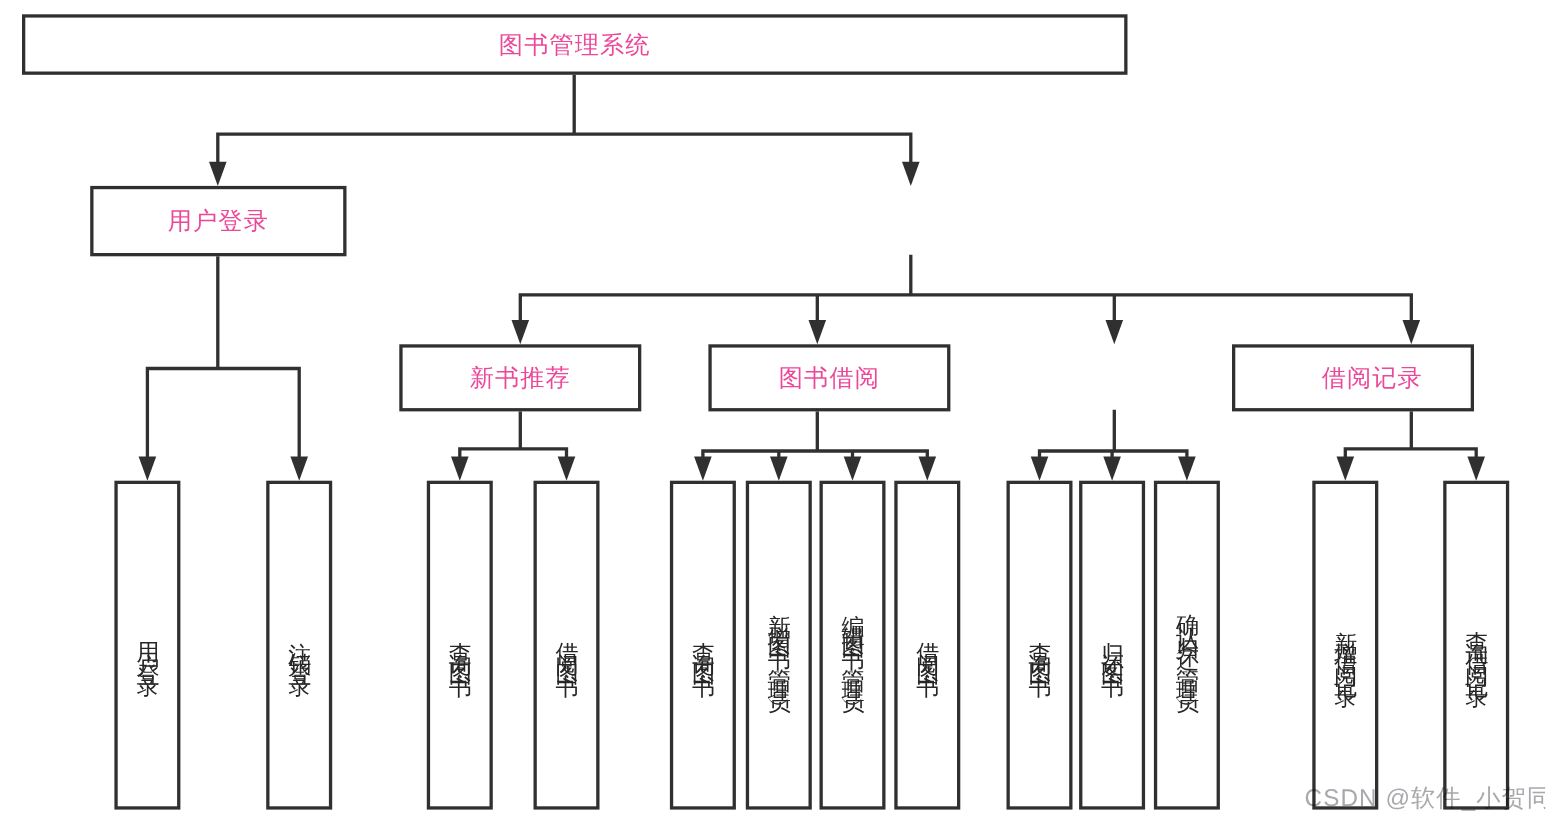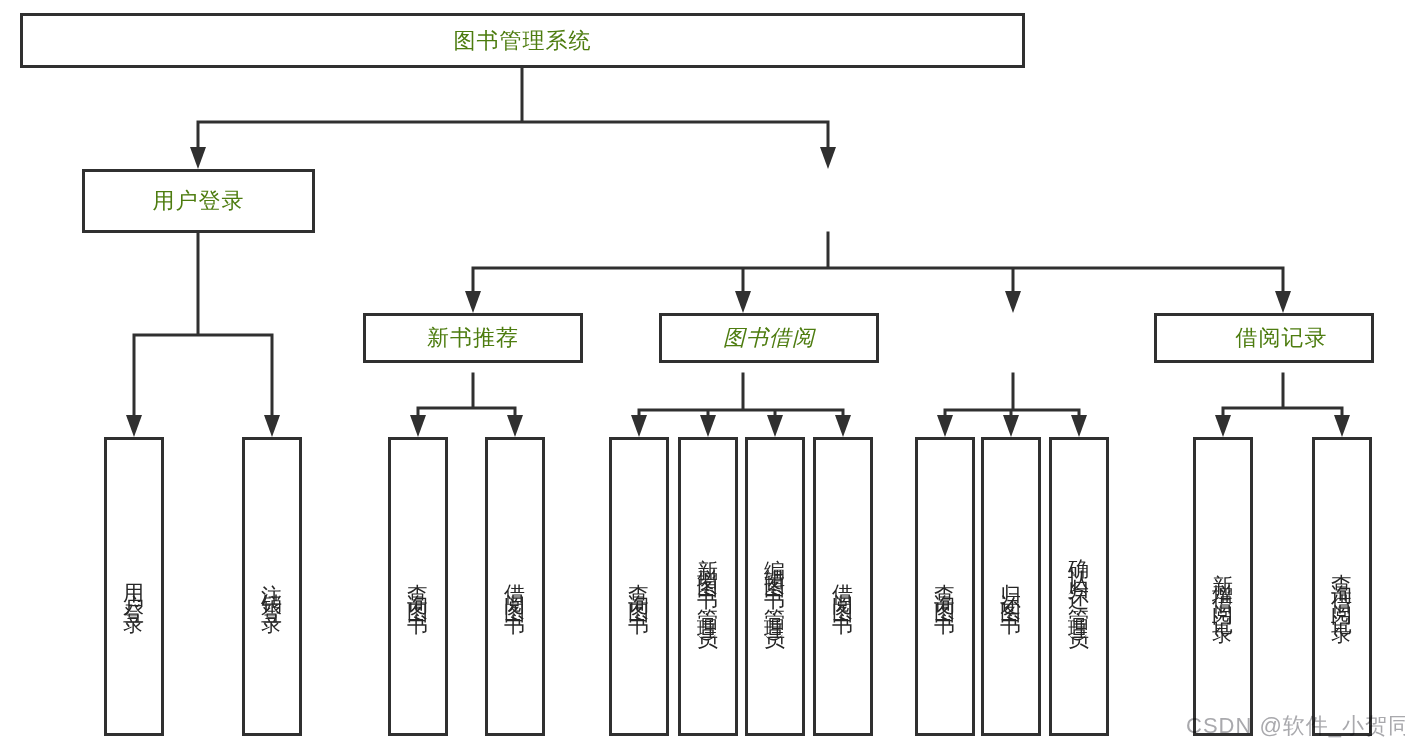--- a/index.html
+++ b/index.html
@@ -24,21 +24,21 @@
   .hbox {
     position: absolute;
     box-sizing: border-box;
     border: 3px solid #303030;
     background: #ffffff;
     display: flex;
     align-items: center;
     justify-content: center;
     font-size: 22px;
     letter-spacing: 1px;
-    color: #4d7c0f;
+    color: #ec4899;
     z-index: 2;
   }
   .vbox {
     position: absolute;
     top: 437px;
     width: 60px;
     height: 299px;
     box-sizing: border-box;
     border: 3px solid #303030;
     background: #ffffff;
@@ -52,25 +52,25 @@
     text-orientation: mixed;
     font-size: 21px;
     letter-spacing: 10px;
     line-height: 1;
     color: #262626;
     white-space: nowrap;
   }
   .root-box   { left: 20px;  top: 13px;  width: 1005px; height: 55px; }
   .l2-a       { left: 82px;  top: 169px; width: 233px;  height: 64px; }
   .l2-b       { left: 712px; top: 169px; width: 233px;  height: 64px; }
-  .l3         { top: 313px;  width: 220px; height: 50px; }
+  .l3         { top: 313px;  width: 220px; height: 61px; }
   .l3-1 { left: 363px; }
-  .l3-2 { left: 659px; font-style: italic; }
+  .l3-2 { left: 644px; }
   .l3-3 { left: 903px; }
-  .l3-4 { left: 1154px; padding-left: 35px; }
+  .l3-4 { left: 1120px; padding-left: 35px; }
   .a1 { left: 104px; }  .a2 { left: 242px; }
   .b1 { left: 388px; }  .b2 { left: 485px; }
   .c1 { left: 609px; }  .c2 { left: 678px; }  .c3 { left: 745px; }  .c4 { left: 813px; }
   .d1 { left: 915px; }  .d2 { left: 981px; }  .d3 { left: 1049px; }
   .e1 { left: 1193px; } .e2 { left: 1312px; }
   .watermark {
     position: absolute;
     left: 1186px;
     top: 711px;
     font-size: 22px;

